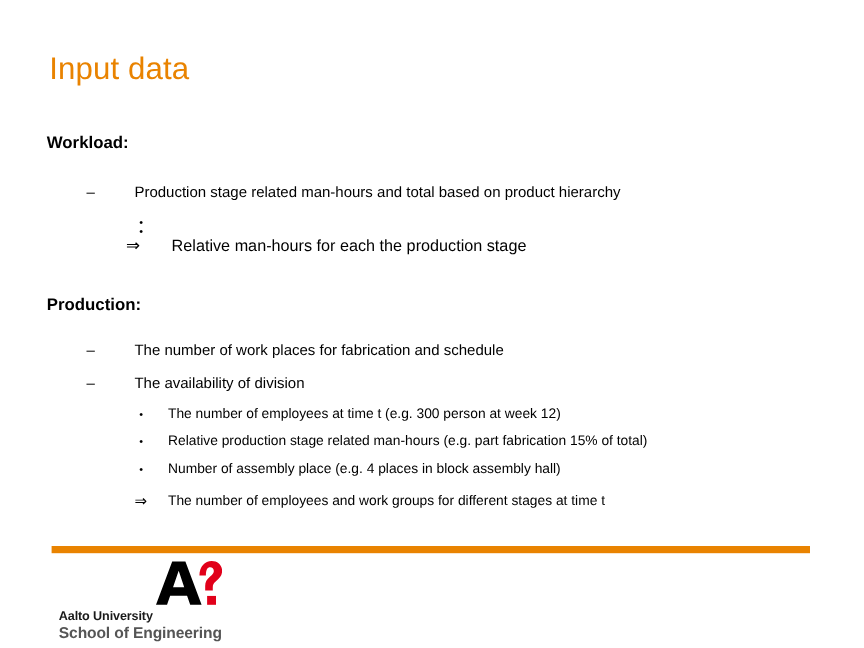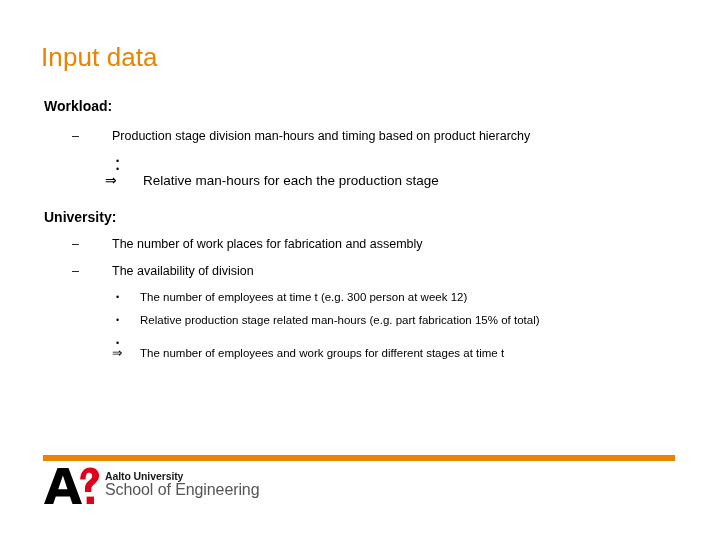--- a/index.html
+++ b/index.html
@@ -41,22 +41,22 @@
   
   .body {
     position: absolute;
     left: 0;
     top: 96px;
     width: 720px;
   }
 
   .lvl1 {
     position: relative;
-    margin: 0;
-    padding: 0 0 0 44px;
+    margin: 12px;
+    padding: 0 0 0 27px;
     font-size: 14px;
     line-height: 20px;
     font-weight: bold;
     color: #000000;
   }
 
   .lvl2 {
     position: relative;
     padding: 0 0 0 112px;
     font-size: 12.5px;
@@ -148,21 +148,22 @@
     height: 6px;
     background: #E98300;
   }
 
   .logo {
     position: absolute;
     left: 43px;
     top: 467px;
     height: 40px;
     display: flex;
-    align-items: flex-start;
+    align-items: flex-end;
+    flex-direction: column;
   }
   .logo-mark {
     position: relative;
     width: 56px;
     height: 38px;
     flex: 0 0 auto;
   }
   .logo-mark svg { display: block; }
 
   .logo-text {
@@ -171,43 +172,43 @@
     line-height: 13px;
   }
   .logo-org {
     font-size: 10.5px;
     font-weight: bold;
     color: #1a1a1a;
     letter-spacing: -0.1px;
     white-space: nowrap;
   }
   .logo-unit {
-    font-size: 16px;
-    font-weight: 400;
+    font-size: 13px;
+    font-weight: 700;
     color: #555555;
     letter-spacing: -0.1px;
     white-space: nowrap;
   }
 </style>
 </head>
 <body>
 
 <div class="slide">
 
   <div class="slide-title">Input data</div>
 
   <div class="body">
 
     <div class="lvl1">Workload:</div>
 
     <div class="sp-a"></div>
 
     <div class="lvl2">
       <span class="marker">–</span>
-      <span>Production stage division man-hours and timing based on product hierarchy</span>
+      <span>Production stage related man-hours and total based on product hierarchy</span>
     </div>
 
     <div class="sp-b"></div>
 
     <div class="lvl3">
       <span class="marker">•</span>
     </div>
 
     <div class="sp-c"></div>
 
@@ -217,27 +218,27 @@
 
     <div class="sp-d"></div>
 
     <div class="arrow-line arrow-big">
       <span class="marker">⇒</span>
       <span>Relative man-hours for each the production stage</span>
     </div>
 
     <div class="sp-e"></div>
 
-    <div class="lvl1">University:</div>
+    <div class="lvl1">Production:</div>
 
     <div class="sp-f"></div>
 
     <div class="lvl2">
       <span class="marker">–</span>
-      <span>The number of work places for fabrication and assembly</span>
+      <span>The number of work places for fabrication and schedule</span>
     </div>
 
     <div class="sp-g"></div>
 
     <div class="lvl2">
       <span class="marker">–</span>
       <span>The availability of division</span>
     </div>
 
     <div class="sp-g"></div>
@@ -251,20 +252,21 @@
 
     <div class="lvl3">
       <span class="marker">•</span>
       <span>Relative production stage related man-hours (e.g. part fabrication 15% of total)</span>
     </div>
 
     <div class="sp-h"></div>
 
     <div class="lvl3">
       <span class="marker">•</span>
+      <span>Number of assembly place (e.g. 4 places in block assembly hall)</span>
     </div>
 
     <div class="sp-i"></div>
 
     <div class="arrow-line arrow-small">
       <span class="marker">⇒</span>
       <span>The number of employees and work groups for different stages at time t</span>
     </div>
 
   </div>

